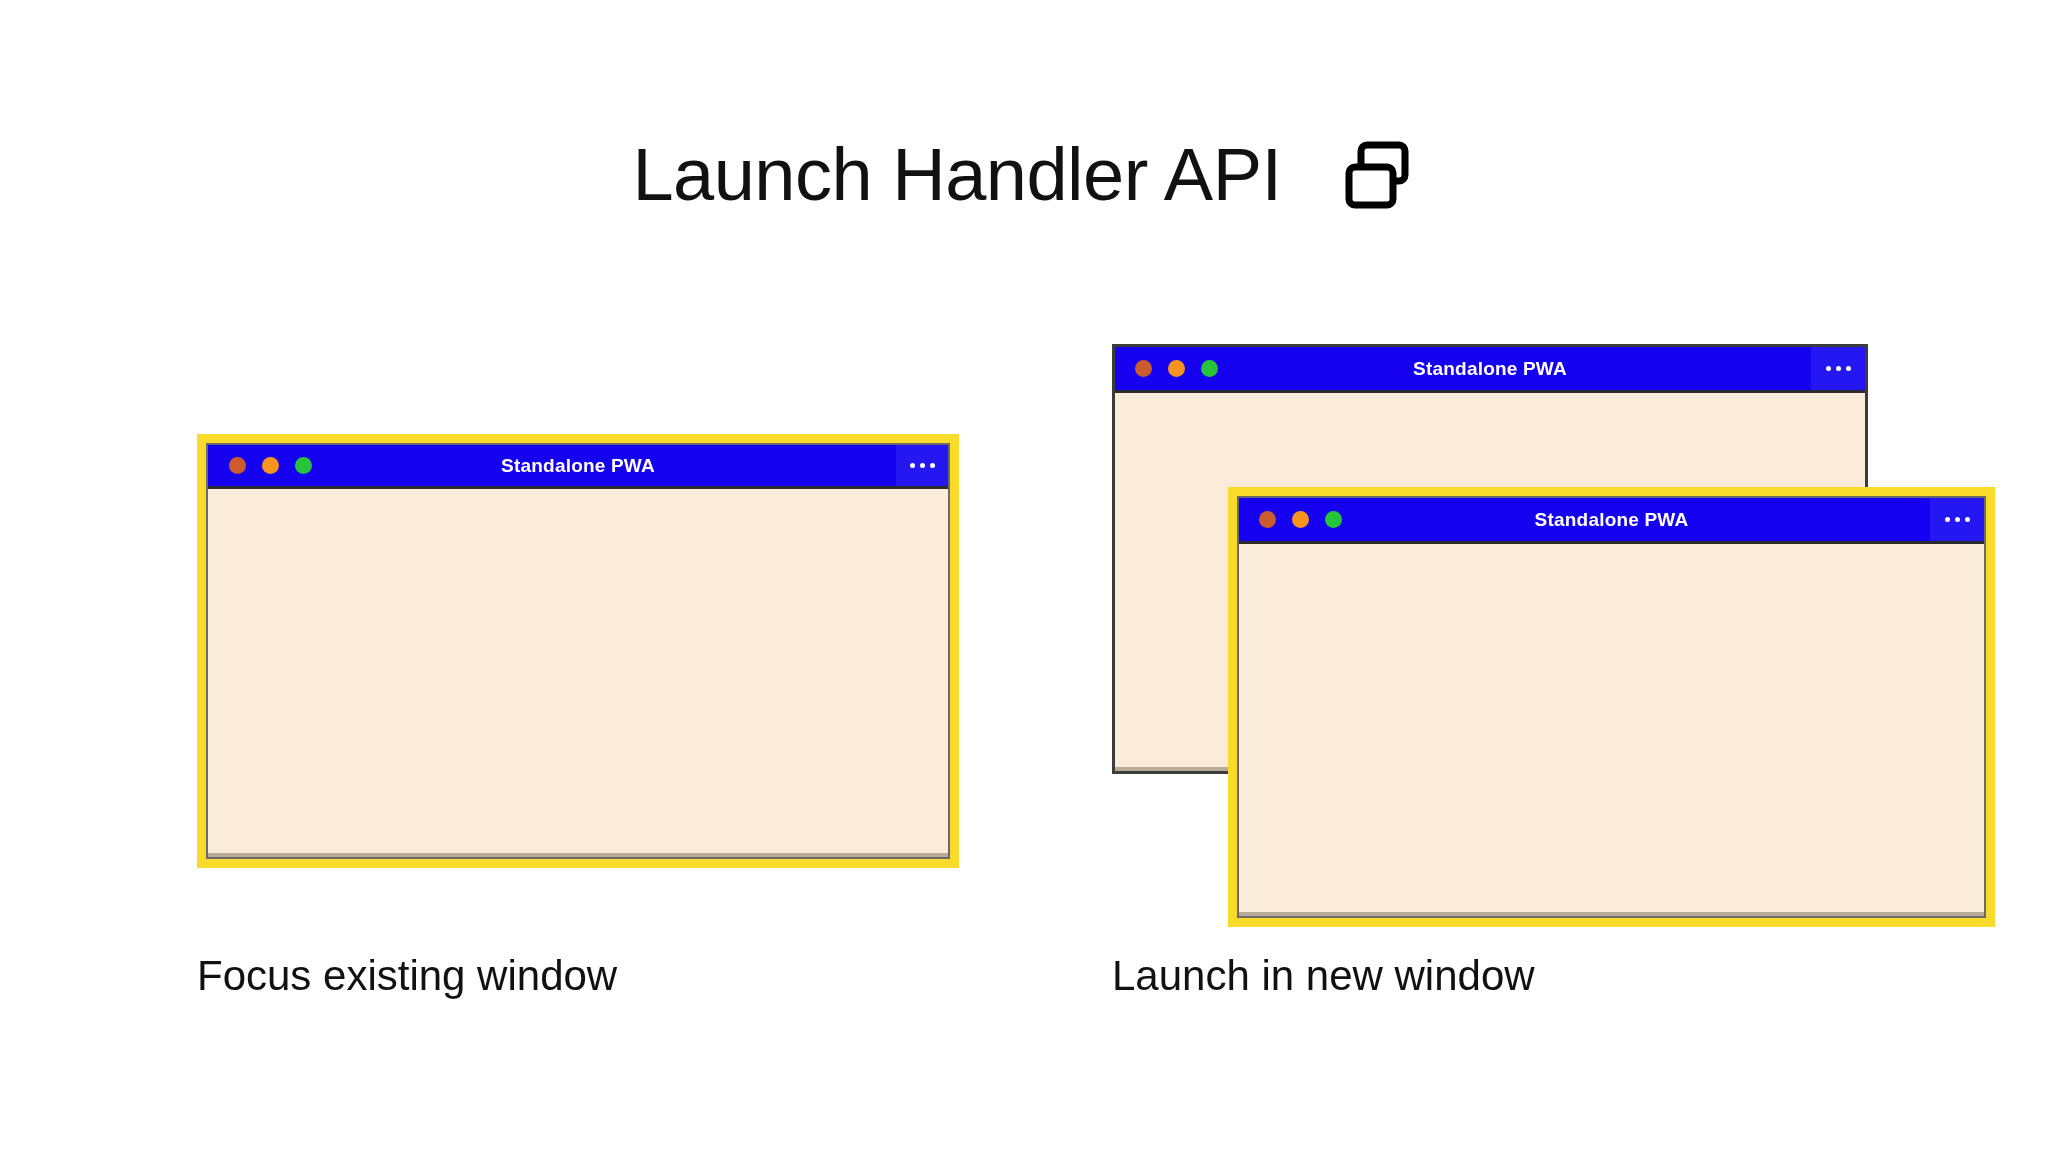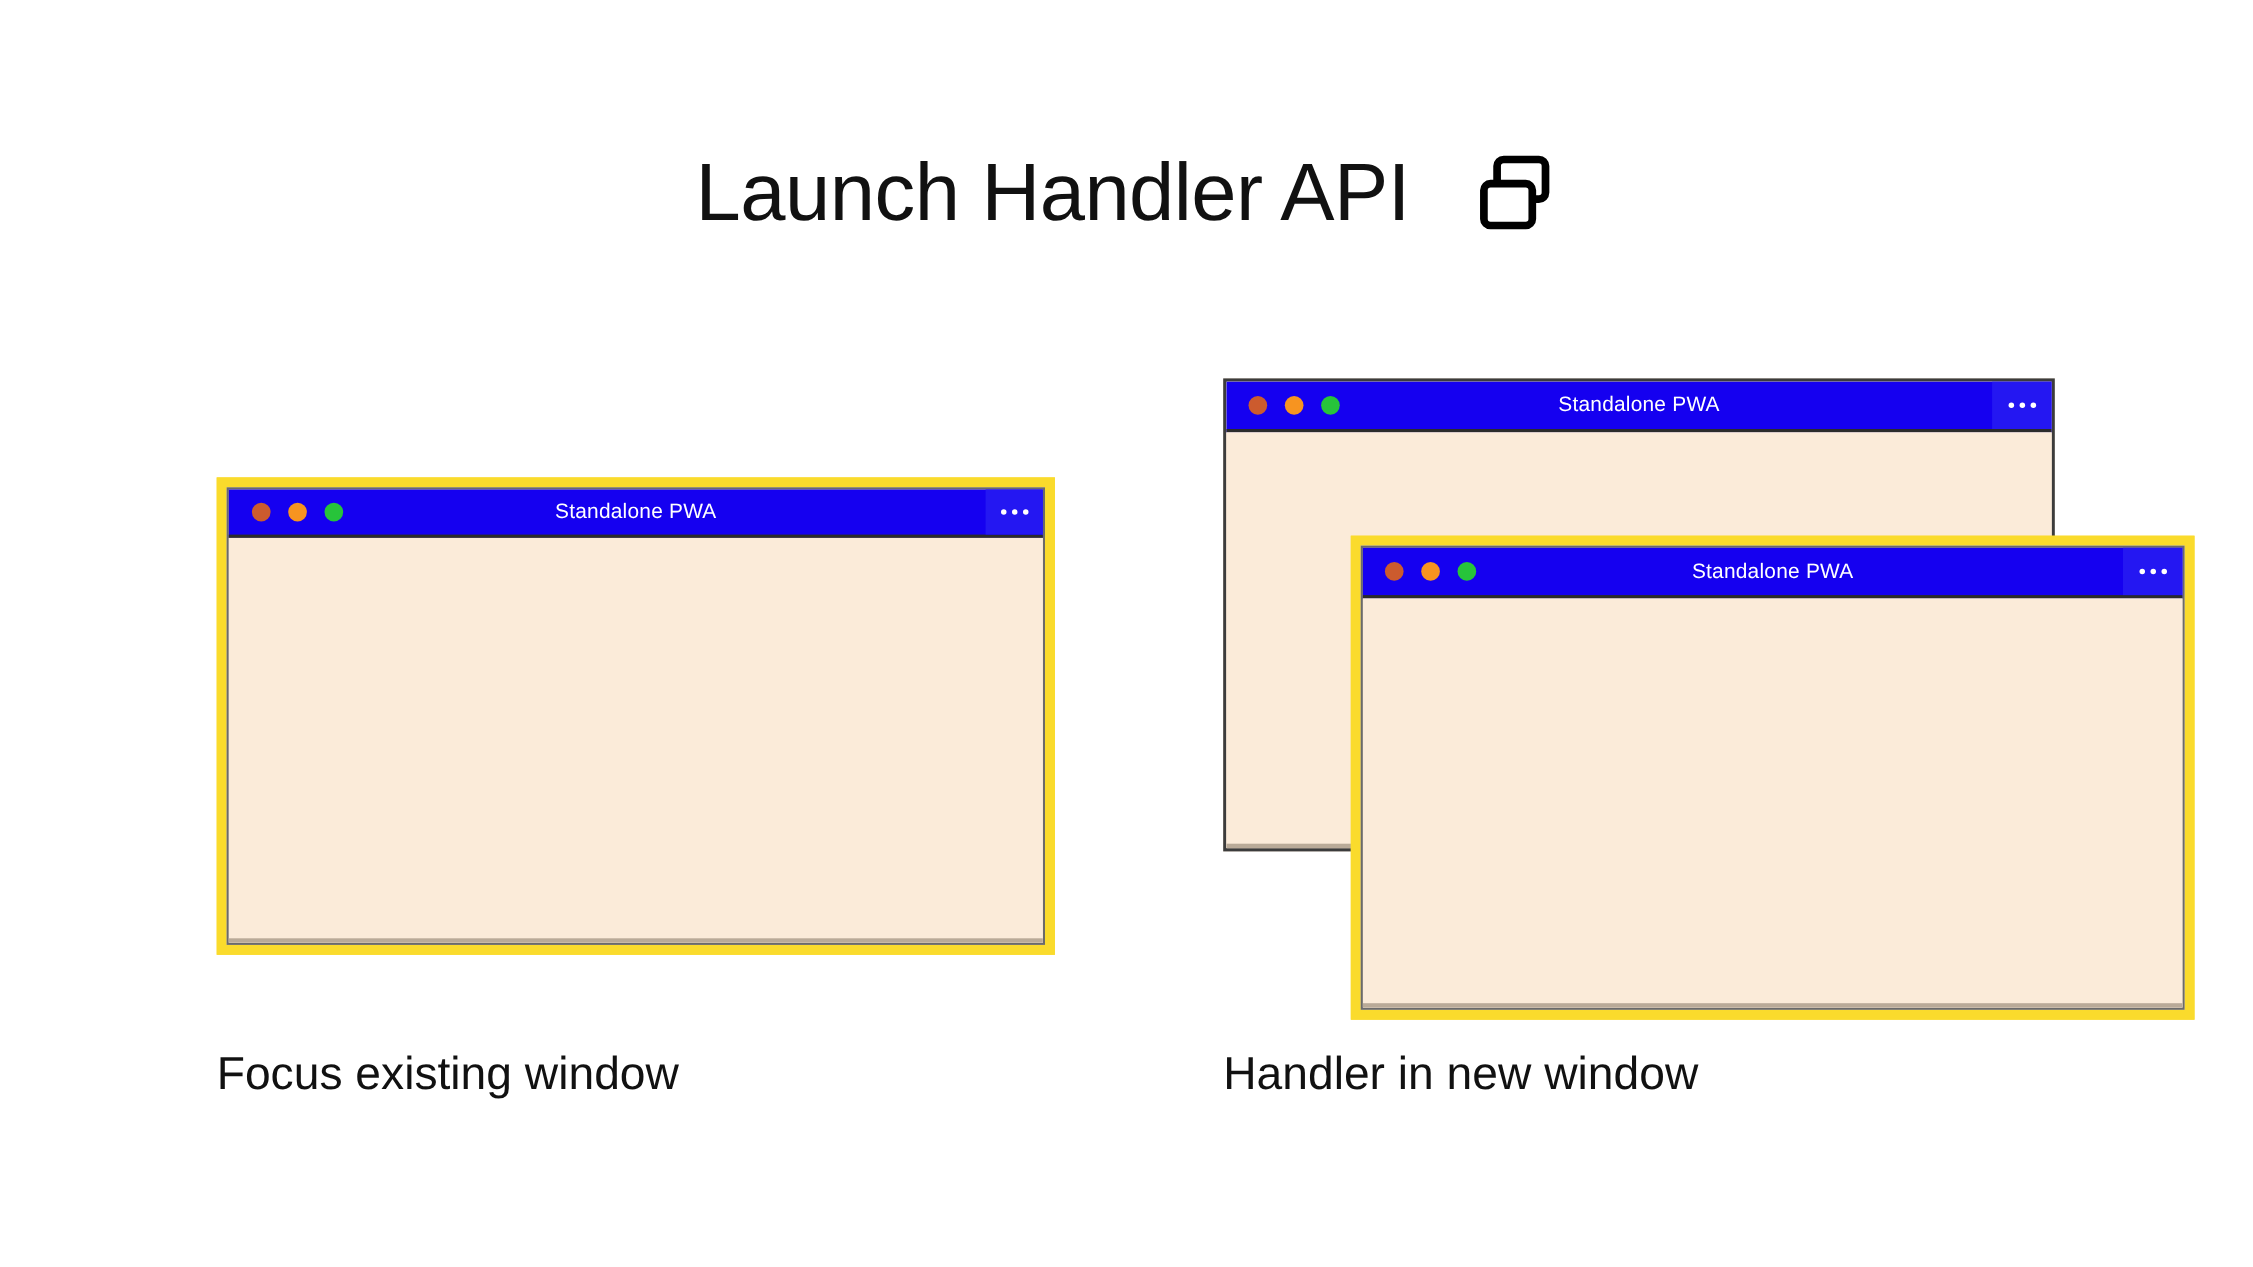--- a/index.html
+++ b/index.html
@@ -91,21 +91,21 @@
   .dot.red    { background: #CC5B2E; }
   .dot.amber  { background: #F79420; }
   .dot.green  { background: #27C43A; }
 
   .title-text {
     position: absolute;
     left: 0;
     right: 0;
     text-align: center;
     color: #ffffff;
-    font-weight: 400;
+    font-weight: 700;
     letter-spacing: 0.2px;
     pointer-events: none;
   }
   .menu-button {
     position: absolute;
     top: 0;
     bottom: 0;
     right: 0;
     background: #2417F2;
     display: flex;
@@ -258,13 +258,13 @@
         <span class="menu-dot"></span>
         <span class="menu-dot"></span>
       </div>
     </div>
     <div class="win-body">
       <div class="win-shadow-bottom"></div>
     </div>
   </div>
 </div>
 
-<div class="caption" id="caption-right">Handler in new window</div>
+<div class="caption" id="caption-right">Launch in new window</div>
 
 </body></html>

